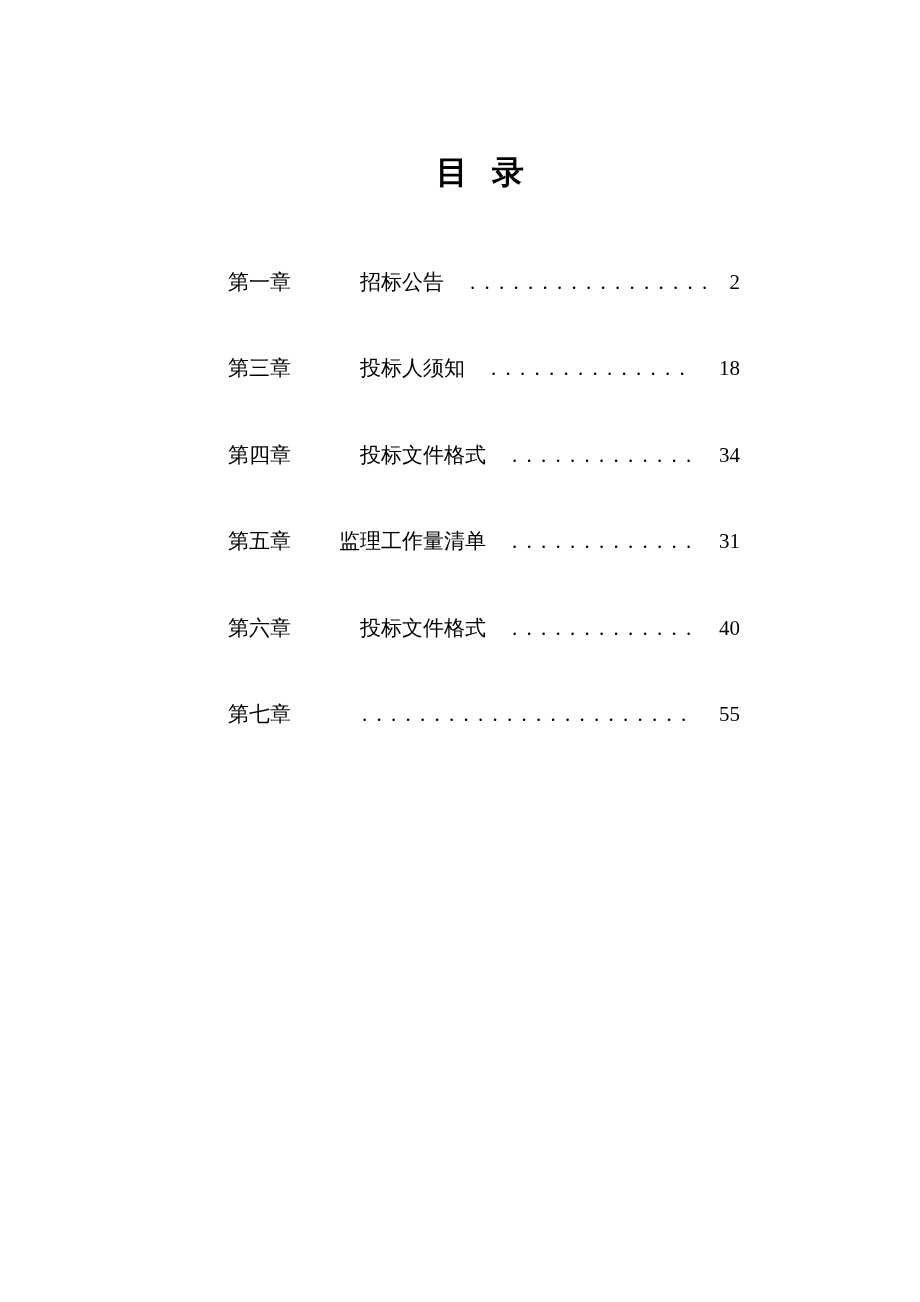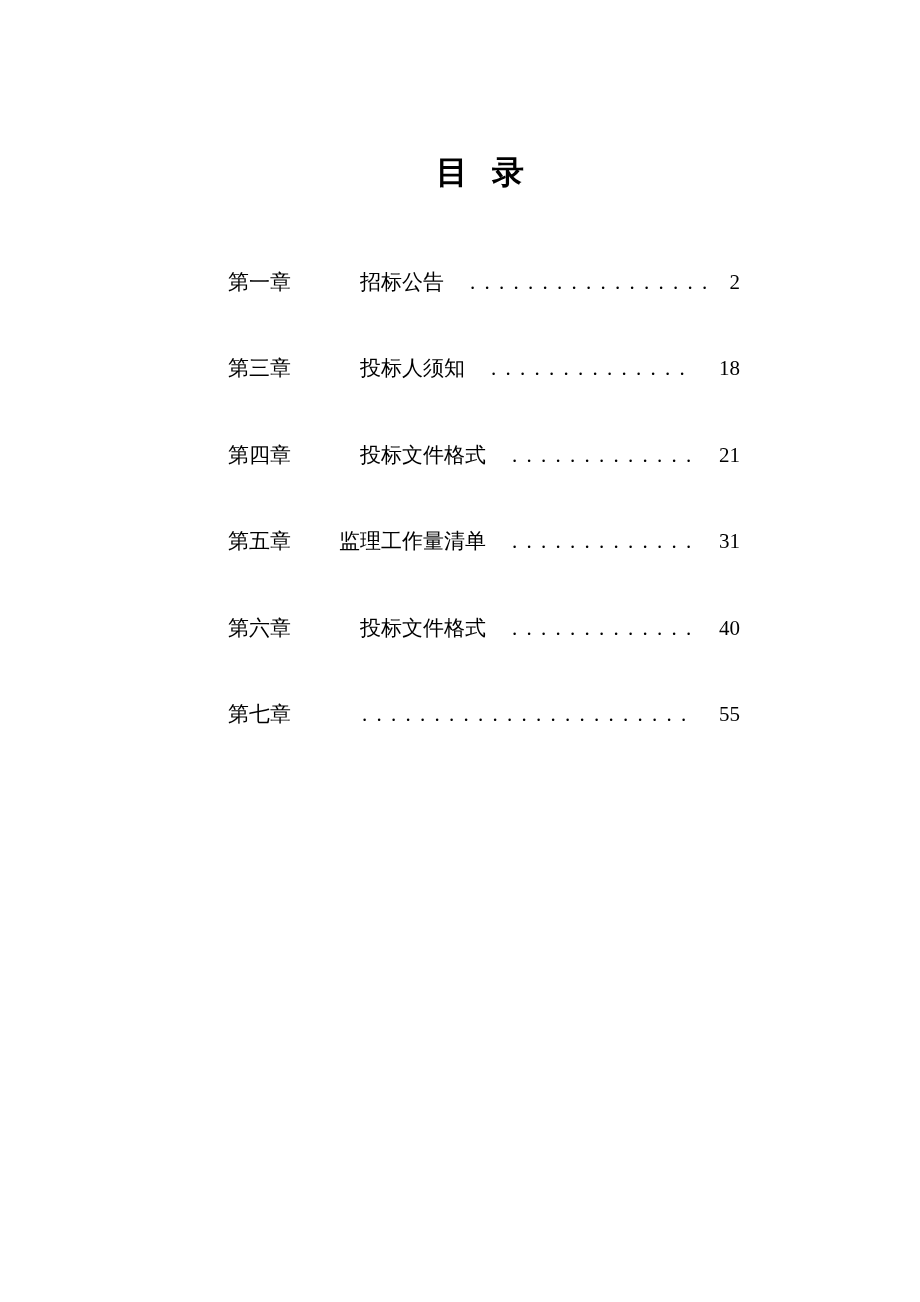--- a/index.html
+++ b/index.html
@@ -74,21 +74,21 @@
     <span class="toc-sep">　</span>
     <span class="toc-name">投标人须知</span>
     <span class="toc-dots"></span>
     <span class="toc-page">18</span>
   </div>
   <div class="toc-entry">
     <span class="toc-chapter">第四章</span>
     <span class="toc-sep">　</span>
     <span class="toc-name">投标文件格式</span>
     <span class="toc-dots"></span>
-    <span class="toc-page">21</span>
+    <span class="toc-page">34</span>
   </div>
   <div class="toc-entry">
     <span class="toc-chapter">第五章</span>
     <span class="toc-sep"> </span>
     <span class="toc-name">监理工作量清单</span>
     <span class="toc-dots"></span>
     <span class="toc-page">31</span>
   </div>
   <div class="toc-entry">
     <span class="toc-chapter">第六章</span>

